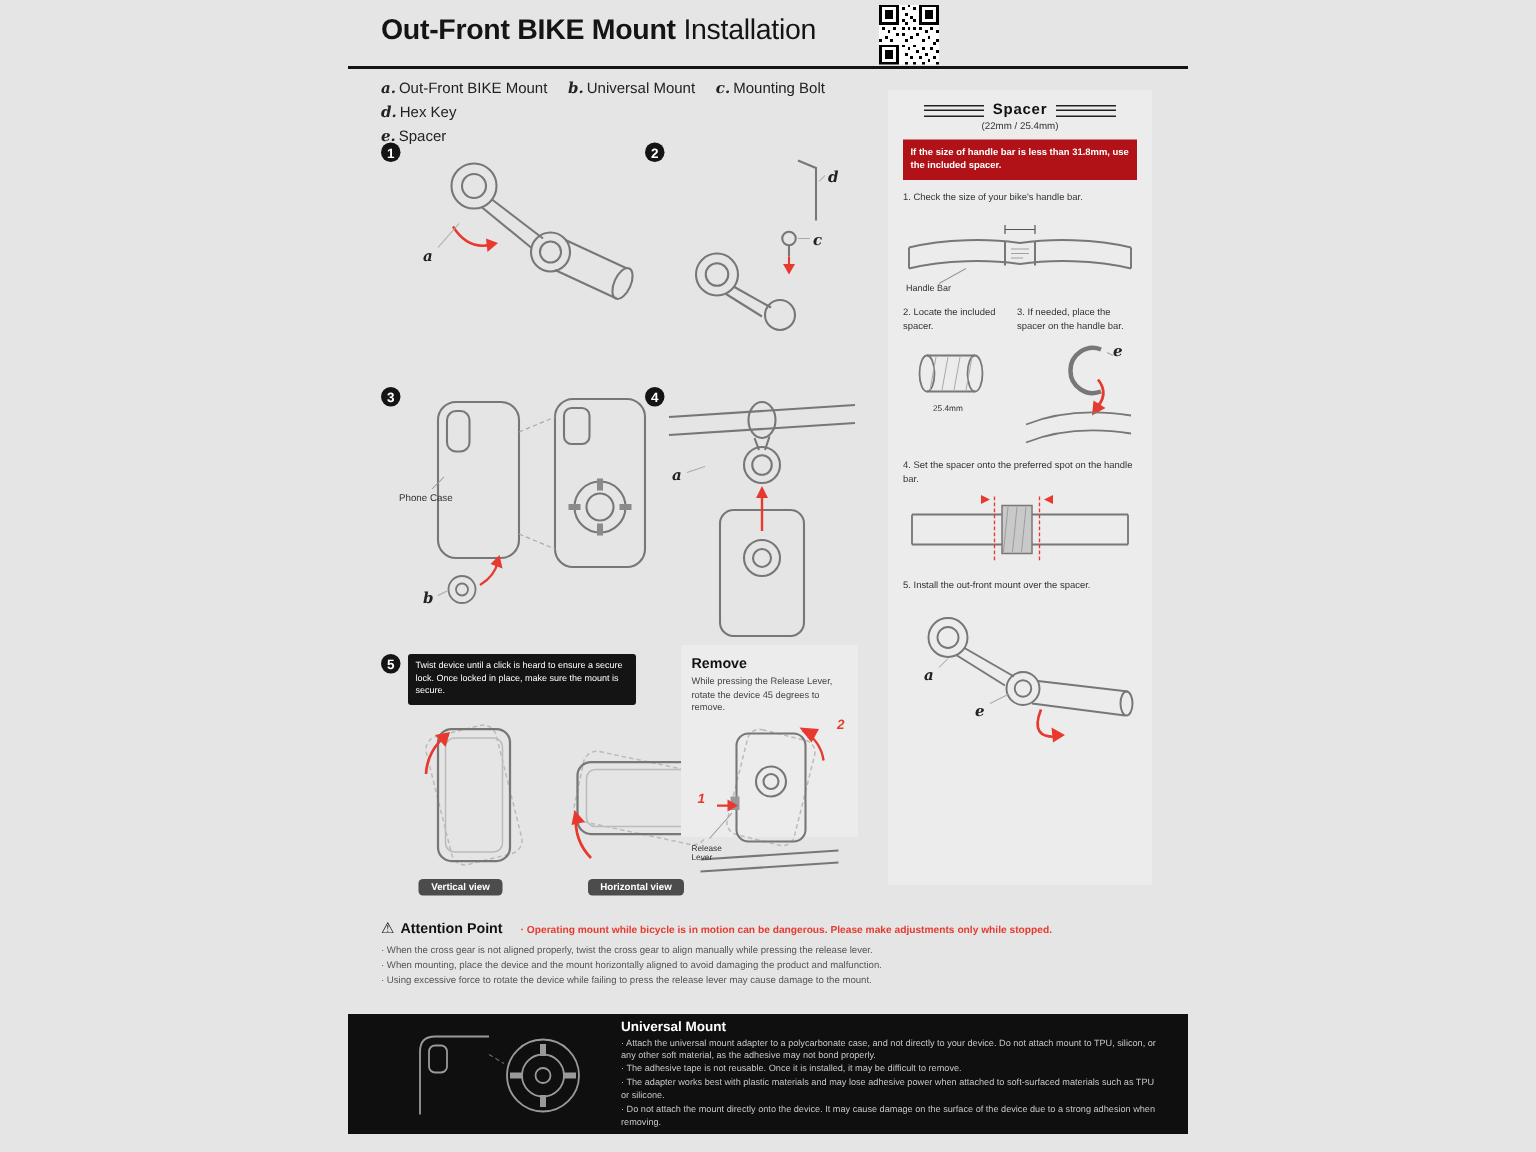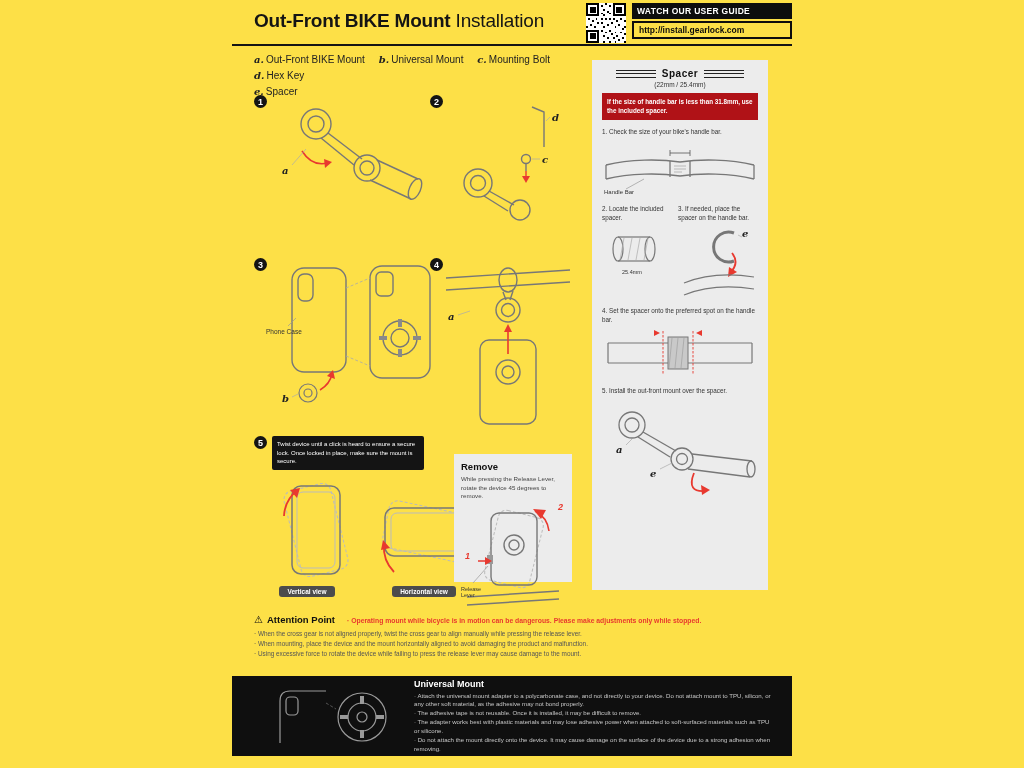--- a/index.html
+++ b/index.html
@@ -1,17 +1,17 @@
 <!DOCTYPE html>
 <html><head>
 <meta charset="utf-8">
 <style>
   *{margin:0;padding:0;box-sizing:border-box}
   html,body{width:1024px;height:768px;background:#fff;font-family:"Liberation Sans","DejaVu Sans",sans-serif;color:#333}
-  .page{position:relative;width:1024px;height:768px;background:#fde047;overflow:hidden}
+  .page{position:relative;width:1024px;height:768px;background:#e5e5e5;overflow:hidden}
   .sheet{position:absolute;left:232px;top:0;width:560px;height:768px}
   .abs{position:absolute}
   
   .title{left:22px;top:10px;font-size:19px;color:#141414;white-space:nowrap;letter-spacing:-0.2px}
   .title .bold{font-weight:bold}
   .qr{left:354px;top:3px}
   .guide{left:400px;top:3px;width:160px}
   .watch-bar{background:#0d0d0d;color:#fff;font-size:8.5px;font-weight:bold;padding:3px 5px;letter-spacing:.3px}
   .url-box{border:2px solid #0d0d0d;color:#0d0d0d;font-size:8.5px;font-weight:bold;padding:2px 5px;margin-top:2px}
   .rule{left:0;top:44px;width:560px;height:2px;background:#141414}
@@ -24,21 +24,21 @@
   .stepnum{position:absolute;left:0;top:0;width:13px;height:13px;border-radius:50%;background:#141414;color:#fff;font-size:9px;font-weight:bold;display:flex;align-items:center;justify-content:center}
   .step svg{display:block;margin-left:12px;margin-top:4px}
   text.plabel{font-family:"DejaVu Serif",serif;font-style:italic;font-weight:bold;font-size:10px;fill:#222}
   text.slabel{font-family:"Liberation Sans",sans-serif;font-size:6.5px;fill:#333}
   
   .lock-note{background:#141414;color:#fff;font-size:6px;line-height:1.45;padding:4px 5px;border-radius:2px;width:152px}
   .views{display:flex;gap:14px;margin-top:8px;margin-left:6px}
   .view-col{display:flex;flex-direction:column;align-items:center;gap:4px}
   .view-badge{background:#4c4c4c;color:#fff;font-size:6.5px;font-weight:bold;padding:2px 8px;border-radius:3px;white-space:nowrap}
   
-  .remove-panel{left:222px;top:454px;width:118px;height:128px;background:#ececec;padding:7px 7px}
+  .remove-panel{left:222px;top:430px;width:118px;height:128px;background:#ececec;padding:7px 7px}
   .remove-title{font-size:9.5px;font-weight:bold;color:#111}
   .remove-body{font-size:6.2px;color:#444;line-height:1.4;margin-top:3px}
   .remove-art{position:relative;margin-top:4px}
   .rnum{position:absolute;color:#e8392f;font-weight:bold;font-style:italic;font-size:9px}
   .rlever{position:absolute;left:0;bottom:14px;width:30px;font-size:5.5px;color:#333;line-height:1.2}
   
   .spacer-panel{left:360px;top:60px;width:176px;height:530px;background:#ececec;padding:8px 10px}
   .sp-title-row{display:flex;align-items:center;justify-content:center;gap:6px}
   .deco{width:40px;height:8px;border-top:1px solid #222;border-bottom:1px solid #222;background:linear-gradient(#222,#222) center/100% 1px no-repeat}
   .sp-title{font-size:10px;font-weight:bold;color:#111;letter-spacing:.5px}
@@ -84,24 +84,20 @@
           <rect x="1" y="15" width="5" height="5"></rect>
     </g>
     <g fill="#000">
       <rect x="2" y="2" width="3" height="3"></rect>
           <rect x="16" y="2" width="3" height="3"></rect>
           <rect x="2" y="16" width="3" height="3"></rect>
       <path d="M8 1h1v1H8zM10 0h1v1h-1zM12 1h1v1h-1zM9 3h1v1H9zM11 4h1v1h-1zM8 5h1v1H8zM12 5h1v1h-1zM9 6h1v1H9zM1 8h1v1H1zM3 9h1v1H3zM5 8h1v1H5zM6 10h1v1H6zM2 11h1v1H2zM4 12h1v1H4zM0 12h1v1H0zM8 8h1v1H8zM10 8h1v1h-1zM12 8h1v1h-1zM14 8h1v1h-1zM16 9h1v1h-1zM18 8h1v1h-1zM20 9h1v1h-1zM8 10h1v1H8zM9 12h1v1H9zM11 11h1v1h-1zM13 10h1v1h-1zM15 12h1v1h-1zM17 11h1v1h-1zM19 13h1v1h-1zM20 12h1v1h-1zM8 14h1v1H8zM10 15h1v1h-1zM12 14h1v1h-1zM9 17h1v1H9zM11 18h1v1h-1zM13 16h1v1h-1zM15 15h1v1h-1zM16 17h1v1h-1zM18 15h1v1h-1zM20 16h1v1h-1zM14 18h1v1h-1zM17 19h1v1h-1zM19 18h1v1h-1zM12 20h1v1h-1zM15 20h1v1h-1zM9 20h1v1H9zM20 20h1v1h-1z"></path>
     </g>
   </svg>
 
-  <div class="abs guide">
-    <div class="watch-bar">WATCH OUR USER GUIDE</div>
-    <div class="url-box">http://install.gearlock.com</div>
-  </div>
 
   <div class="abs rule"></div>
 
   <div class="abs parts">
     <span class="part"><span class="pkey">a.</span><span>Out-Front BIKE Mount</span></span>
     <span class="part"><span class="pkey">b.</span><span>Universal Mount</span></span>
     <span class="part"><span class="pkey">c.</span><span>Mounting Bolt</span></span>
     <span class="part"><span class="pkey">d.</span><span>Hex Key</span></span>
     <br>
     <span class="part"><span class="pkey">e.</span><span>Spacer</span></span>

